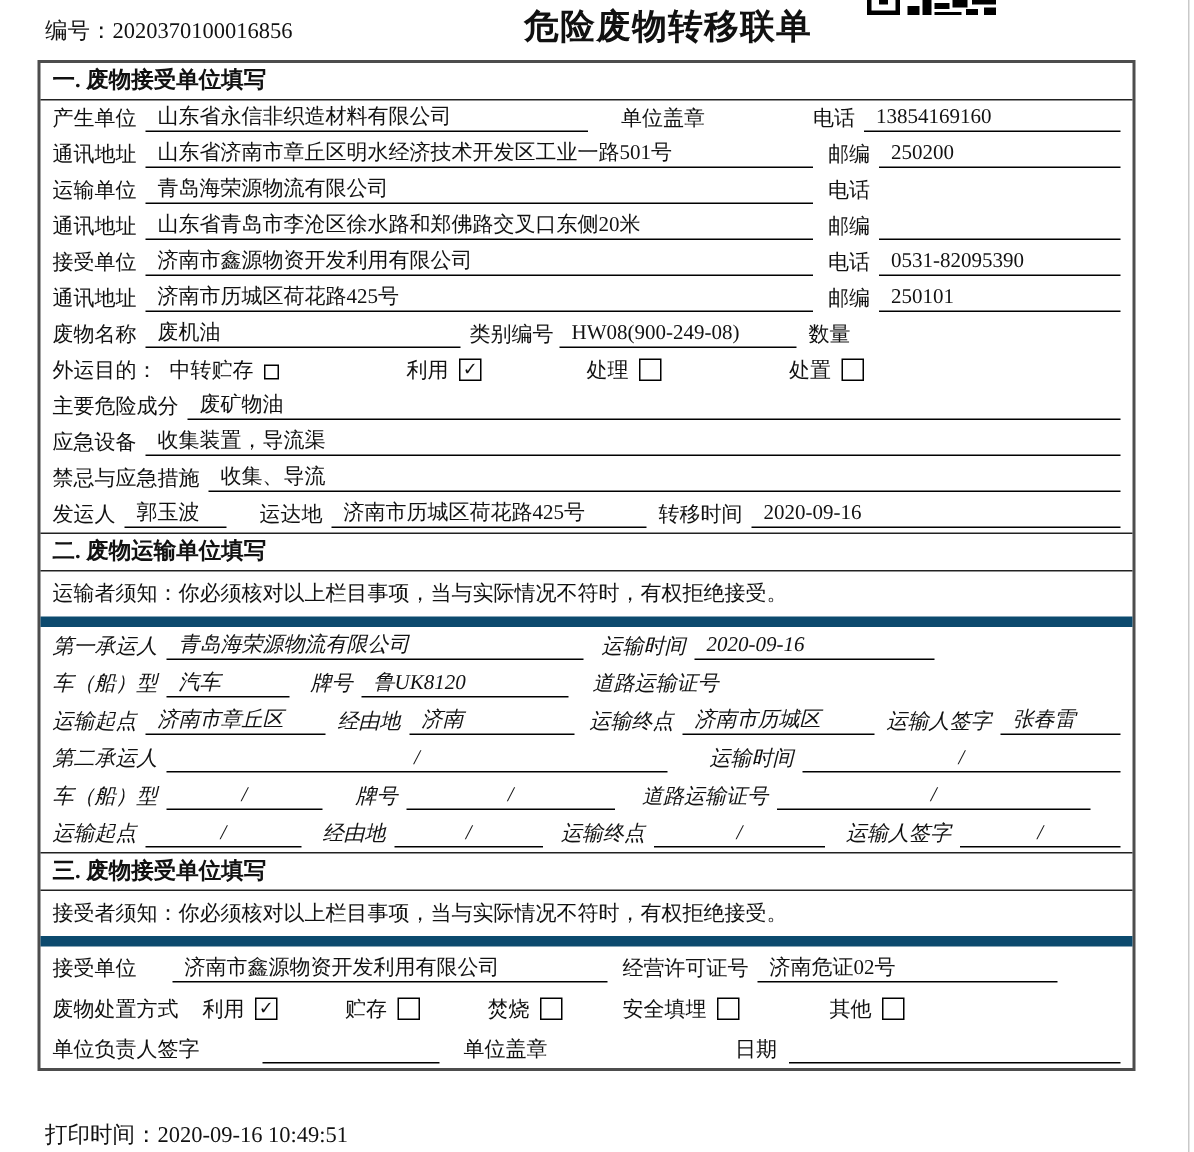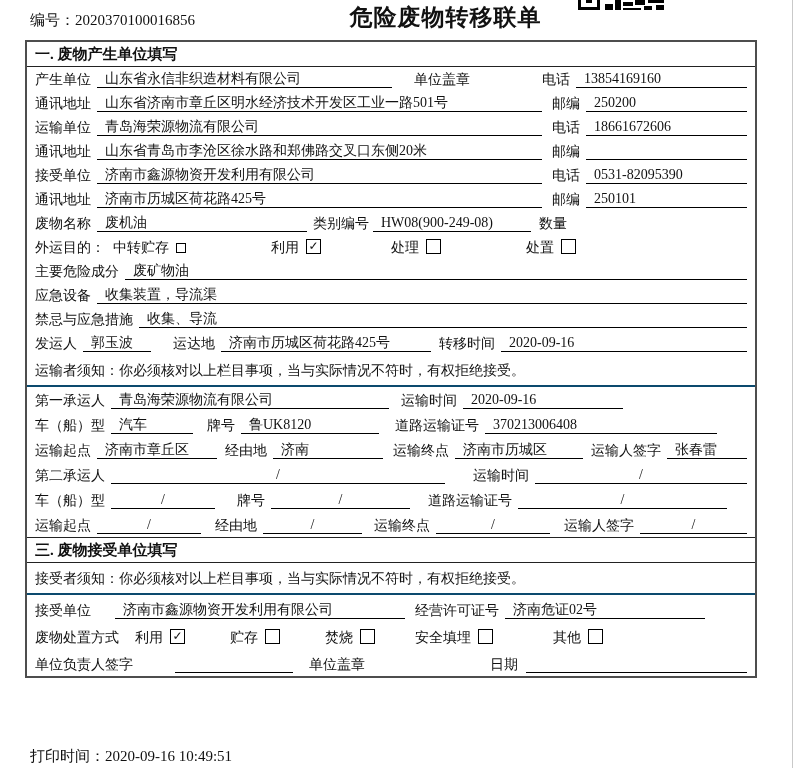--- a/index.html
+++ b/index.html
@@ -12,24 +12,24 @@
   
   .doc-head{position:relative;height:40px;}
   .serial{position:absolute;left:30px;top:11px;font-size:15px;white-space:nowrap;}
   .doc-title{position:absolute;left:0;right:0;top:2px;text-align:center;text-indent:95px;
     font-size:23px;font-weight:700;letter-spacing:1px;}
   .qr-frag{position:absolute;left:578px;top:0;width:88px;height:10px;}
   
   .form{position:absolute;left:25px;top:40px;width:728px;border:2px solid #4d4d4d;background:#fff;}
   .sec-header{font-weight:700;font-size:15px;padding:3px 8px 2px 8px;border-bottom:1px solid #222;height:19px;line-height:19px;}
   .sec-header.bt{border-top:1px solid #222;}
-  .notice{font-size:14px;padding:6px 8px 5px 8px;border-bottom:2px solid #0c4a6e;height:19px;line-height:19px;}
+  .notice{font-size:14px;padding:6px 8px 5px 8px;border-bottom:7px solid #0c4a6e;height:19px;line-height:19px;}
   .row{display:flex;align-items:flex-end;padding:0 8px;font-size:14px;line-height:17px;}
   .s1 .row{height:24px;}
-  .s2 .row{height:25px;}
+  .s2 .row{height:25px;font-style:italic;}
   .s3 .row{height:27px;}
   .row > *{margin-bottom:3px;}
   .lbl{white-space:nowrap;flex:0 0 auto;}
   .val{border-bottom:1px solid #000;white-space:nowrap;padding:0 2px 0 8px;margin-left:6px;flex:0 0 auto;overflow:hidden;}
   .val.fx{flex:1 1 auto;}
   .val.c{text-align:center;padding-left:2px;}
   .cb{display:inline-block;width:13px;height:13px;border:1px solid #000;margin-left:7px;
       font-size:12px;line-height:12px;text-align:center;vertical-align:-1px;flex:0 0 auto;margin-bottom:5px;}
   .cb.sm{width:8px;height:8px;margin-bottom:6px;}
   .opt-lbl{white-space:nowrap;flex:0 0 auto;}
@@ -56,42 +56,41 @@
     <rect x="57" y="0" width="10" height="5" fill="#000"></rect>
     <rect x="70" y="0" width="16" height="3" fill="#000"></rect>
     <rect x="66" y="6" width="8" height="4" fill="#000"></rect>
     <rect x="78" y="5" width="8" height="5" fill="#000"></rect>
   </svg>
 </div>
 
 <div class="form">
 
   <div class="s1">
-    <div class="sec-header">一. 废物产生单位填写</div>
+    <div class="sec-header">一. 废物接受单位填写</div>
 
     <div class="row">
       <span class="lbl">产生单位</span>
       <span class="val" style="width:285px">山东省永信非织造材料有限公司</span>
       <span class="lbl" style="margin-left:22px">单位盖章</span>
       <span class="lbl" style="margin-left:72px">电话</span>
       <span class="val fx">13854169160</span>
     </div>
 
     <div class="row">
       <span class="lbl">通讯地址</span>
       <span class="val" style="width:435px">山东省济南市章丘区明水经济技术开发区工业一路501号</span>
       <span class="lbl" style="margin-left:10px">邮编</span>
       <span class="val fx">250200</span>
     </div>
 
     <div class="row">
       <span class="lbl">运输单位</span>
       <span class="val" style="width:435px">青岛海荣源物流有限公司</span>
       <span class="lbl" style="margin-left:10px">电话</span>
-      <span class="val fx">18661672606</span>
     </div>
 
     <div class="row">
       <span class="lbl">通讯地址</span>
       <span class="val" style="width:435px">山东省青岛市李沧区徐水路和郑佛路交叉口东侧20米</span>
       <span class="lbl" style="margin-left:10px">邮编</span>
       <span class="val fx"></span>
     </div>
 
     <div class="row">
@@ -148,36 +147,36 @@
       <span class="lbl">发运人</span>
       <span class="val" style="width:58px">郭玉波</span>
       <span class="lbl" style="margin-left:22px">运达地</span>
       <span class="val" style="width:200px">济南市历城区荷花路425号</span>
       <span class="lbl" style="margin-left:8px">转移时间</span>
       <span class="val fx">2020-09-16</span>
     </div>
   </div>
 
   <div class="s2">
+    <div class="sec-header bt">二. 废物运输单位填写</div>
     <div class="notice">运输者须知：你必须核对以上栏目事项，当与实际情况不符时，有权拒绝接受。</div>
 
     <div class="row">
       <span class="lbl">第一承运人</span>
       <span class="val" style="width:268px">青岛海荣源物流有限公司</span>
       <span class="lbl" style="margin-left:12px">运输时间</span>
       <span class="val" style="width:150px">2020-09-16</span>
     </div>
 
     <div class="row">
       <span class="lbl">车（船）型</span>
       <span class="val" style="width:72px">汽车</span>
       <span class="lbl" style="margin-left:14px">牌号</span>
       <span class="val" style="width:128px">鲁UK8120</span>
       <span class="lbl" style="margin-left:16px">道路运输证号</span>
-      <span class="val" style="width:222px">370213006408</span>
     </div>
 
     <div class="row">
       <span class="lbl">运输起点</span>
       <span class="val" style="width:110px">济南市章丘区</span>
       <span class="lbl" style="margin-left:8px">经由地</span>
       <span class="val" style="width:100px">济南</span>
       <span class="lbl" style="margin-left:10px">运输终点</span>
       <span class="val" style="width:118px">济南市历城区</span>
       <span class="lbl" style="margin-left:8px">运输人签字</span>

